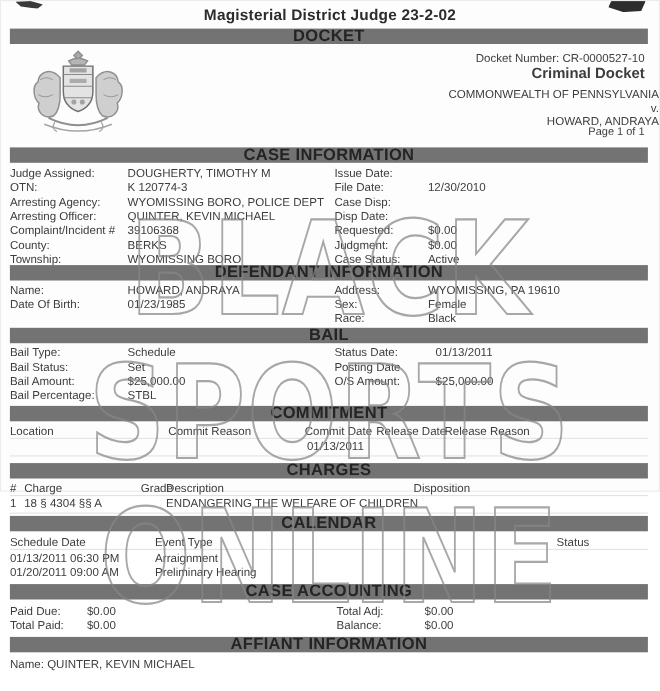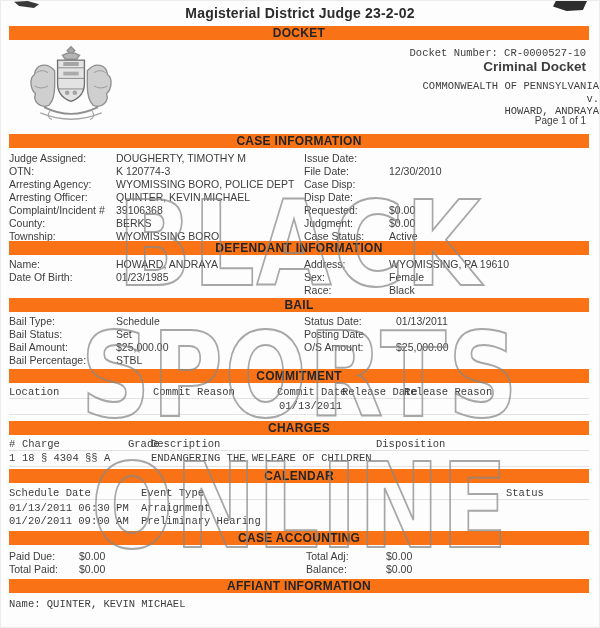--- a/index.html
+++ b/index.html
@@ -2,37 +2,37 @@
 <html><head>
 <meta charset="utf-8">
 <style>
   html,body { margin:0; padding:0; background:#fff; }
   body {
     width:600px; height:628px; overflow:hidden;
     font-family:"Liberation Sans", sans-serif;
     color:#3d3d3d;
   }
   .page {
-    position:relative; width:600px; height:628px;
+    position:relative; width:600px; height:447px;
     background:#fdfdfd; box-sizing:border-box;
     border:1px solid #ececec;
   }
   .abs { position:absolute; }
   .doc-title {
     position:absolute; top:4px; left:0; width:100%;
     text-align:center; font-size:14px; font-weight:bold; color:#2c2c2c;
     letter-spacing:.2px;
   }
   .bar {
     position:absolute; left:8px; right:10px; height:14px;
-    background:#f97316; color:#242424;
-    font-size:12px; font-weight:bold; line-height:14px; text-align:center;
+    background:#737373; color:#242424;
+    font-size:15px; font-weight:bold; line-height:14px; text-align:center;
     letter-spacing:.3px;
   }
-  .small { font-size:10.5px; line-height:13px; white-space:nowrap;font-family:Liberation Mono, monospace; }
+  .small { font-size:10.5px; line-height:13px; white-space:nowrap; }
   .tiny  { font-size:10px;   line-height:12px; white-space:nowrap; }
   .col div { height:13px; font-size:10.5px; line-height:13px; white-space:nowrap; }
   .bold { font-weight:bold; }
   .hline { position:absolute; left:8px; right:10px; border-top:1px solid #e3e3e3; height:0; }
   .center-line { position:absolute; left:0; width:100%; text-align:right; }
   .watermark {
     position:absolute; top:178px; left:0; width:100%;
     text-align:center; z-index:5; pointer-events:none;
     font-family:"DejaVu Sans", sans-serif; font-weight:bold;
     font-size:118px; line-height:131px;

